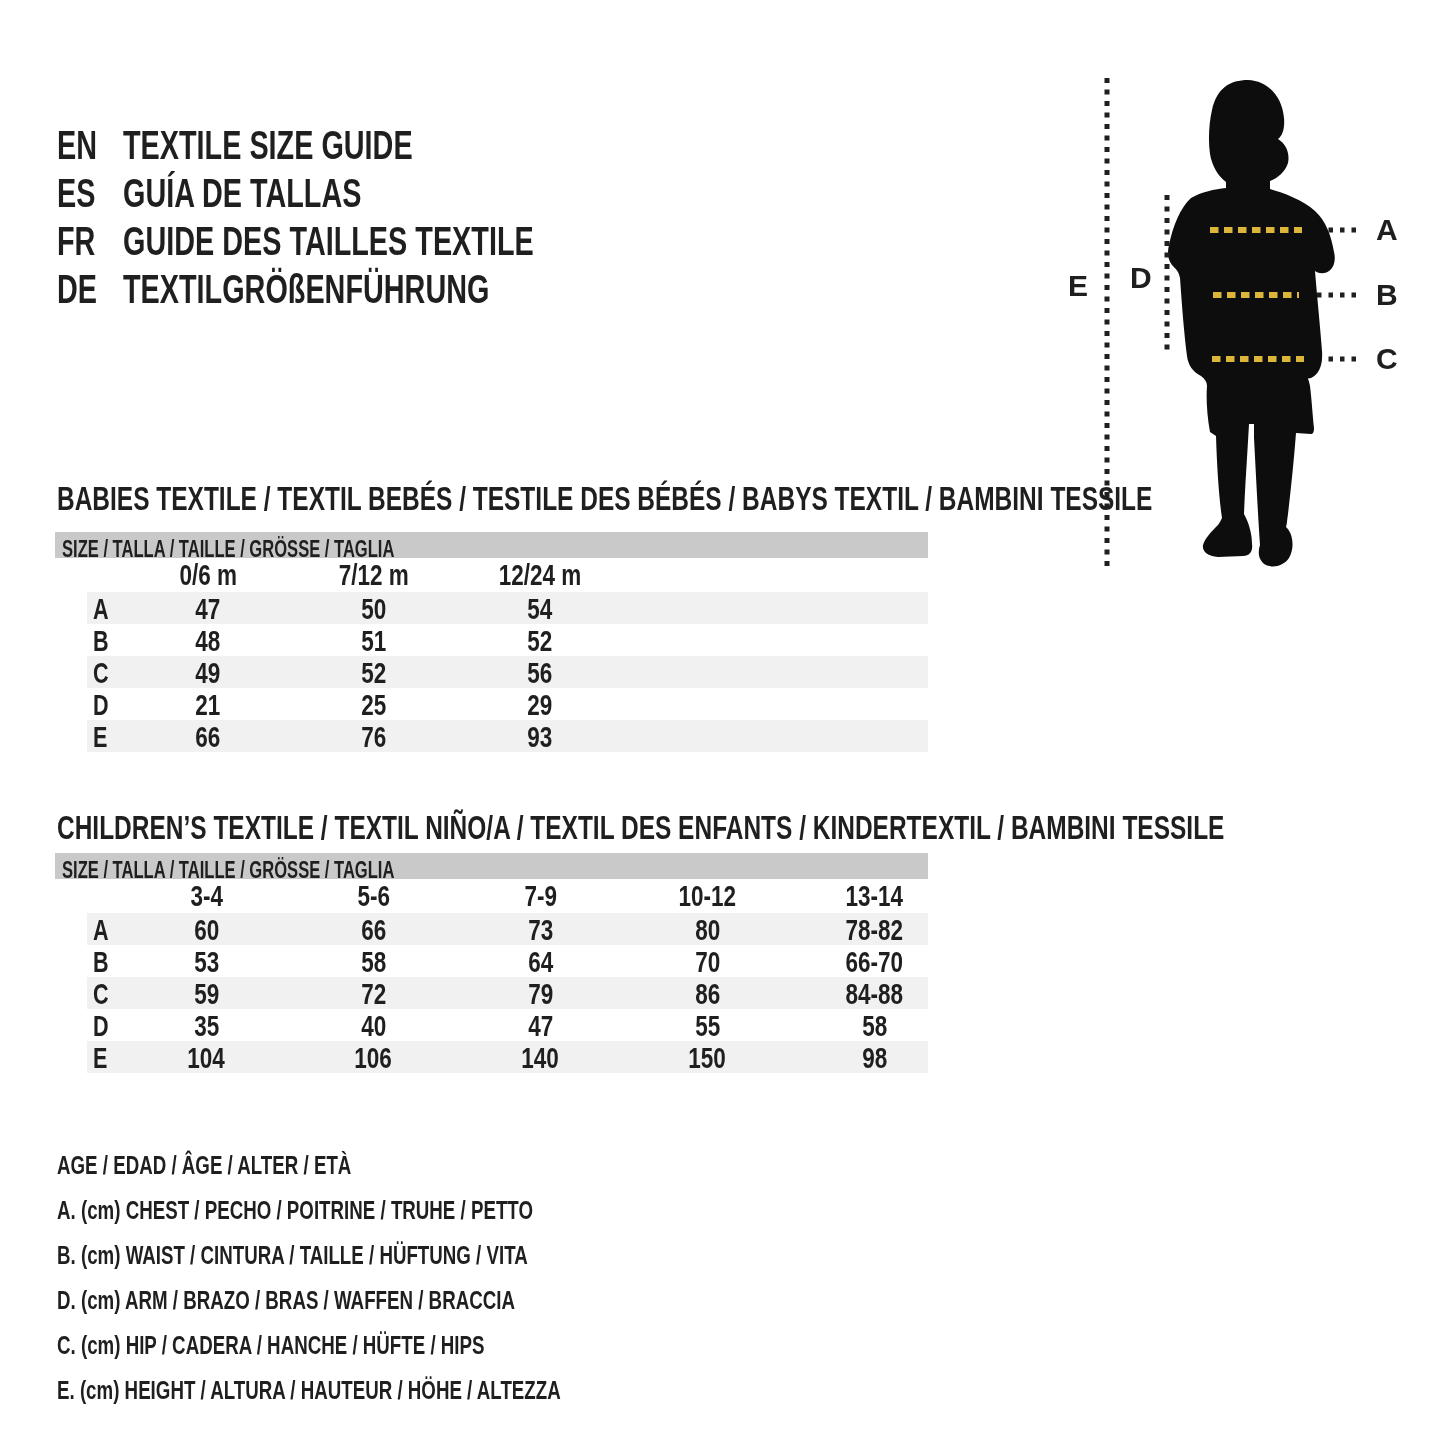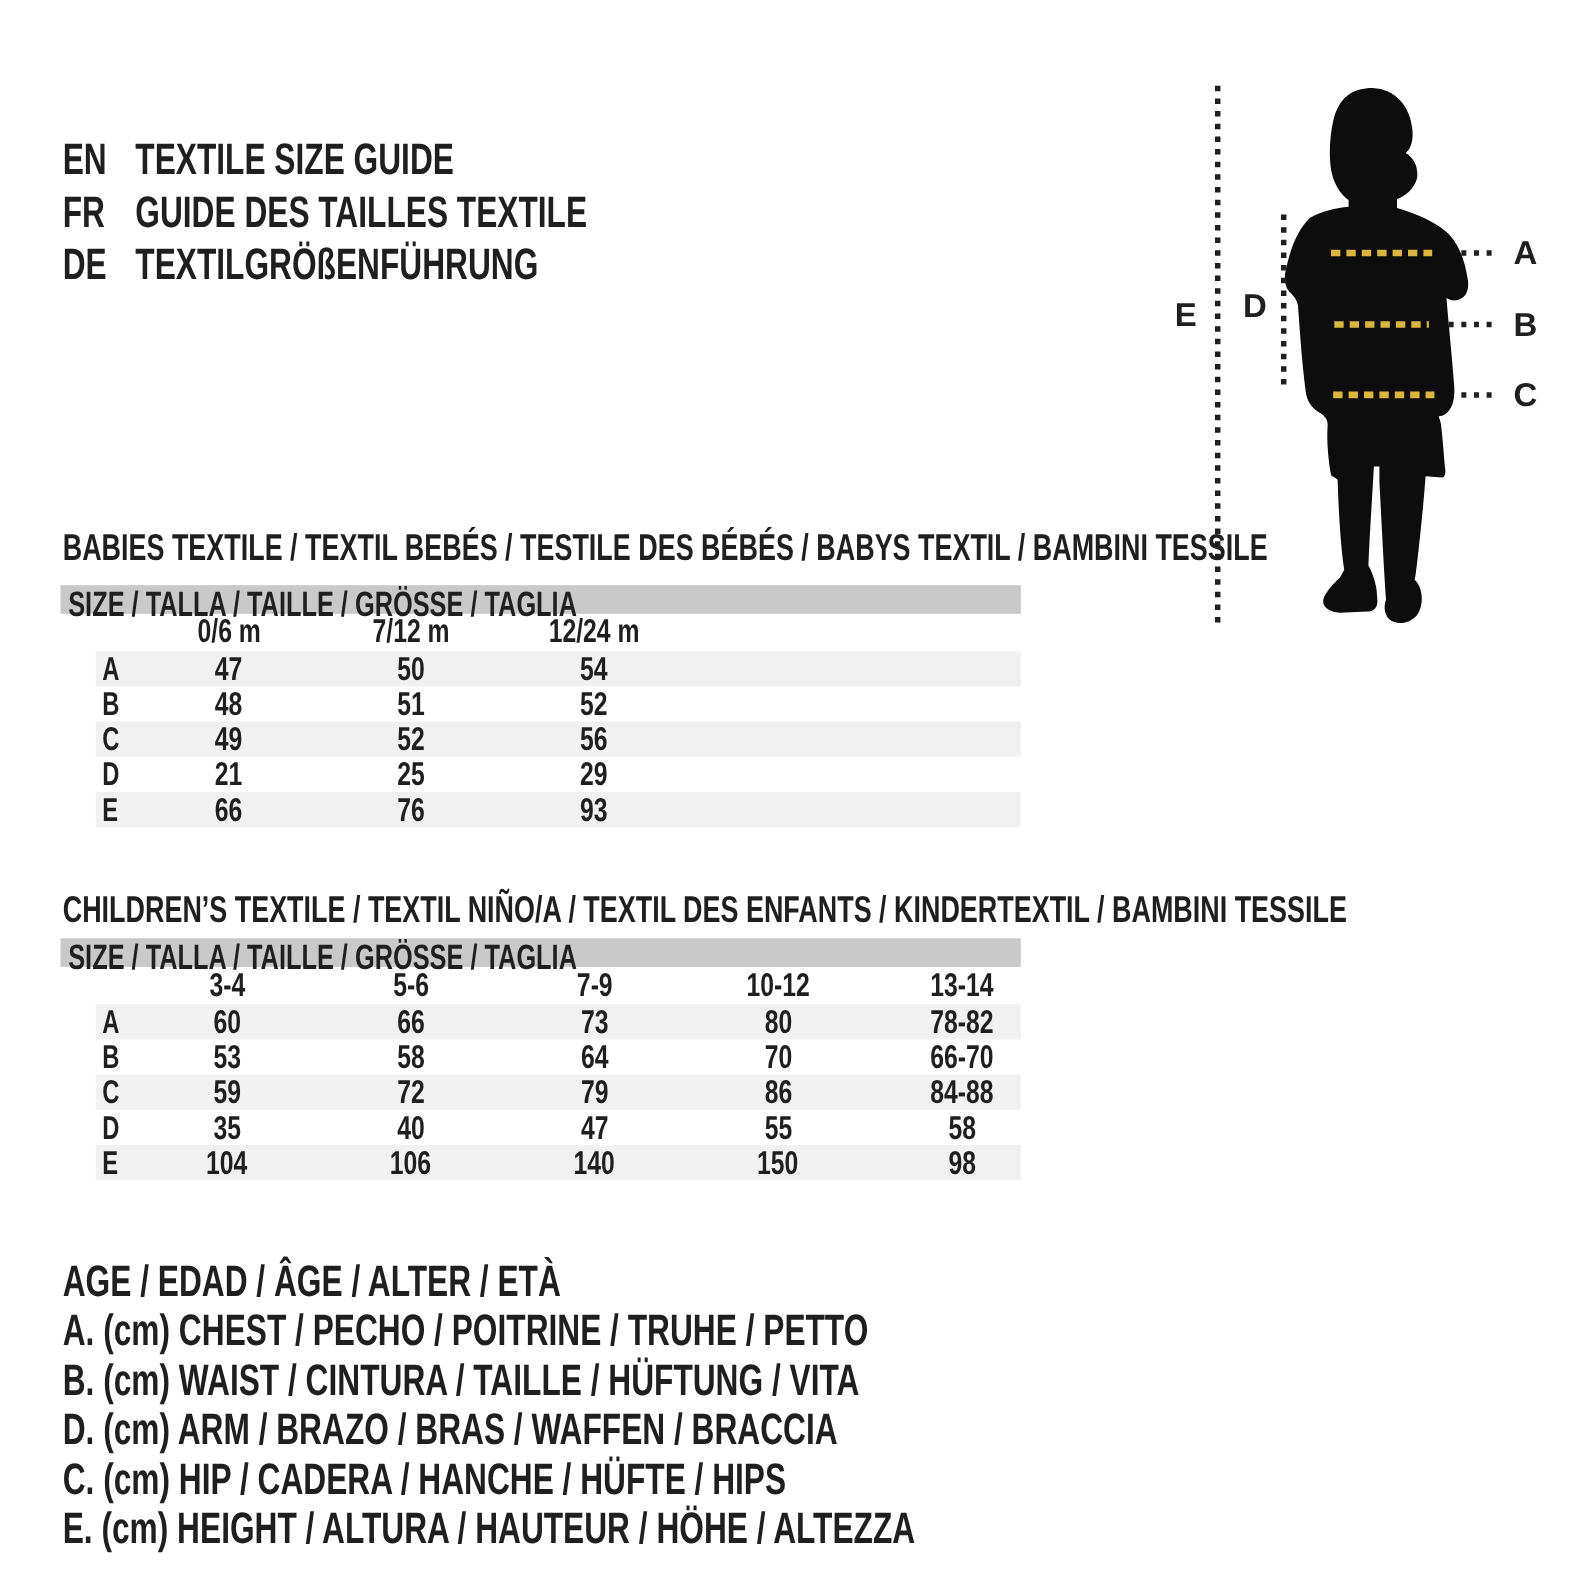--- a/index.html
+++ b/index.html
@@ -21,48 +21,52 @@
   .langs{position:absolute;left:57px;top:73px;margin-top:48px;}
   .lang-row{display:flex;height:48px;line-height:48px;font-size:40px;}
   .lang-code{width:66px;}
   .lang-label{flex:1;}
 
   
   .sec-heading{position:absolute;left:57px;font-size:34px;line-height:34px;}
 
   
   .stable{position:absolute;left:55px;width:873px;}
-  .bar{height:26px;line-height:34px;background:#c9c9c9;font-size:32px;padding-left:7px;box-sizing:border-box;}
+  .bar{height:26px;line-height:34px;background:#c9c9c9;font-size:23px;padding-left:7px;box-sizing:border-box;}
   .trow{display:grid;align-items:center;font-size:30px;margin-left:32px;}
   .colhead{height:34px;}
   .drow{height:32px;}
   .stripe{background:#f1f1f1;}
   .g3{grid-template-columns:38px 166px 166px 166px;}
   .g5{grid-template-columns:36px 167px 167px 167px 167px 167px;}
   .cell{text-align:center;}
   .lblcell{text-align:left;padding-left:6px;}
 
   
   .legend{position:absolute;left:57px;top:1143px;}
-  .legend-line{height:45px;line-height:45px;font-size:40px;}
+  .legend-line{height:45px;line-height:45px;font-size:26px;}
 
   
   .figure-wrap{position:absolute;left:1060px;top:68px;width:345px;height:515px;}
   .figure-wrap svg{display:block;}
   svg text{font-family:"Liberation Sans", sans-serif;font-weight:700;font-size:30px;fill:#1f1f1f;}
 </style>
 </head>
 <body>
 
 <div id="stage">
 
   <div class="langs">
     <div class="lang-row">
       <span class="lang-code"><span class="cx">EN</span></span>
       <span class="lang-label"><span class="cx">TEXTILE SIZE GUIDE</span></span>
+    </div>
+    <div class="lang-row">
+      <span class="lang-code"><span class="cx">ES</span></span>
+      <span class="lang-label"><span class="cx">GUÍA DE TALLAS</span></span>
     </div>
     <div class="lang-row">
       <span class="lang-code"><span class="cx">FR</span></span>
       <span class="lang-label"><span class="cx">GUIDE DES TAILLES TEXTILE</span></span>
     </div>
     <div class="lang-row">
       <span class="lang-code"><span class="cx">DE</span></span>
       <span class="lang-label"><span class="cx">TEXTILGRÖßENFÜHRUNG</span></span>
     </div>
   </div>

